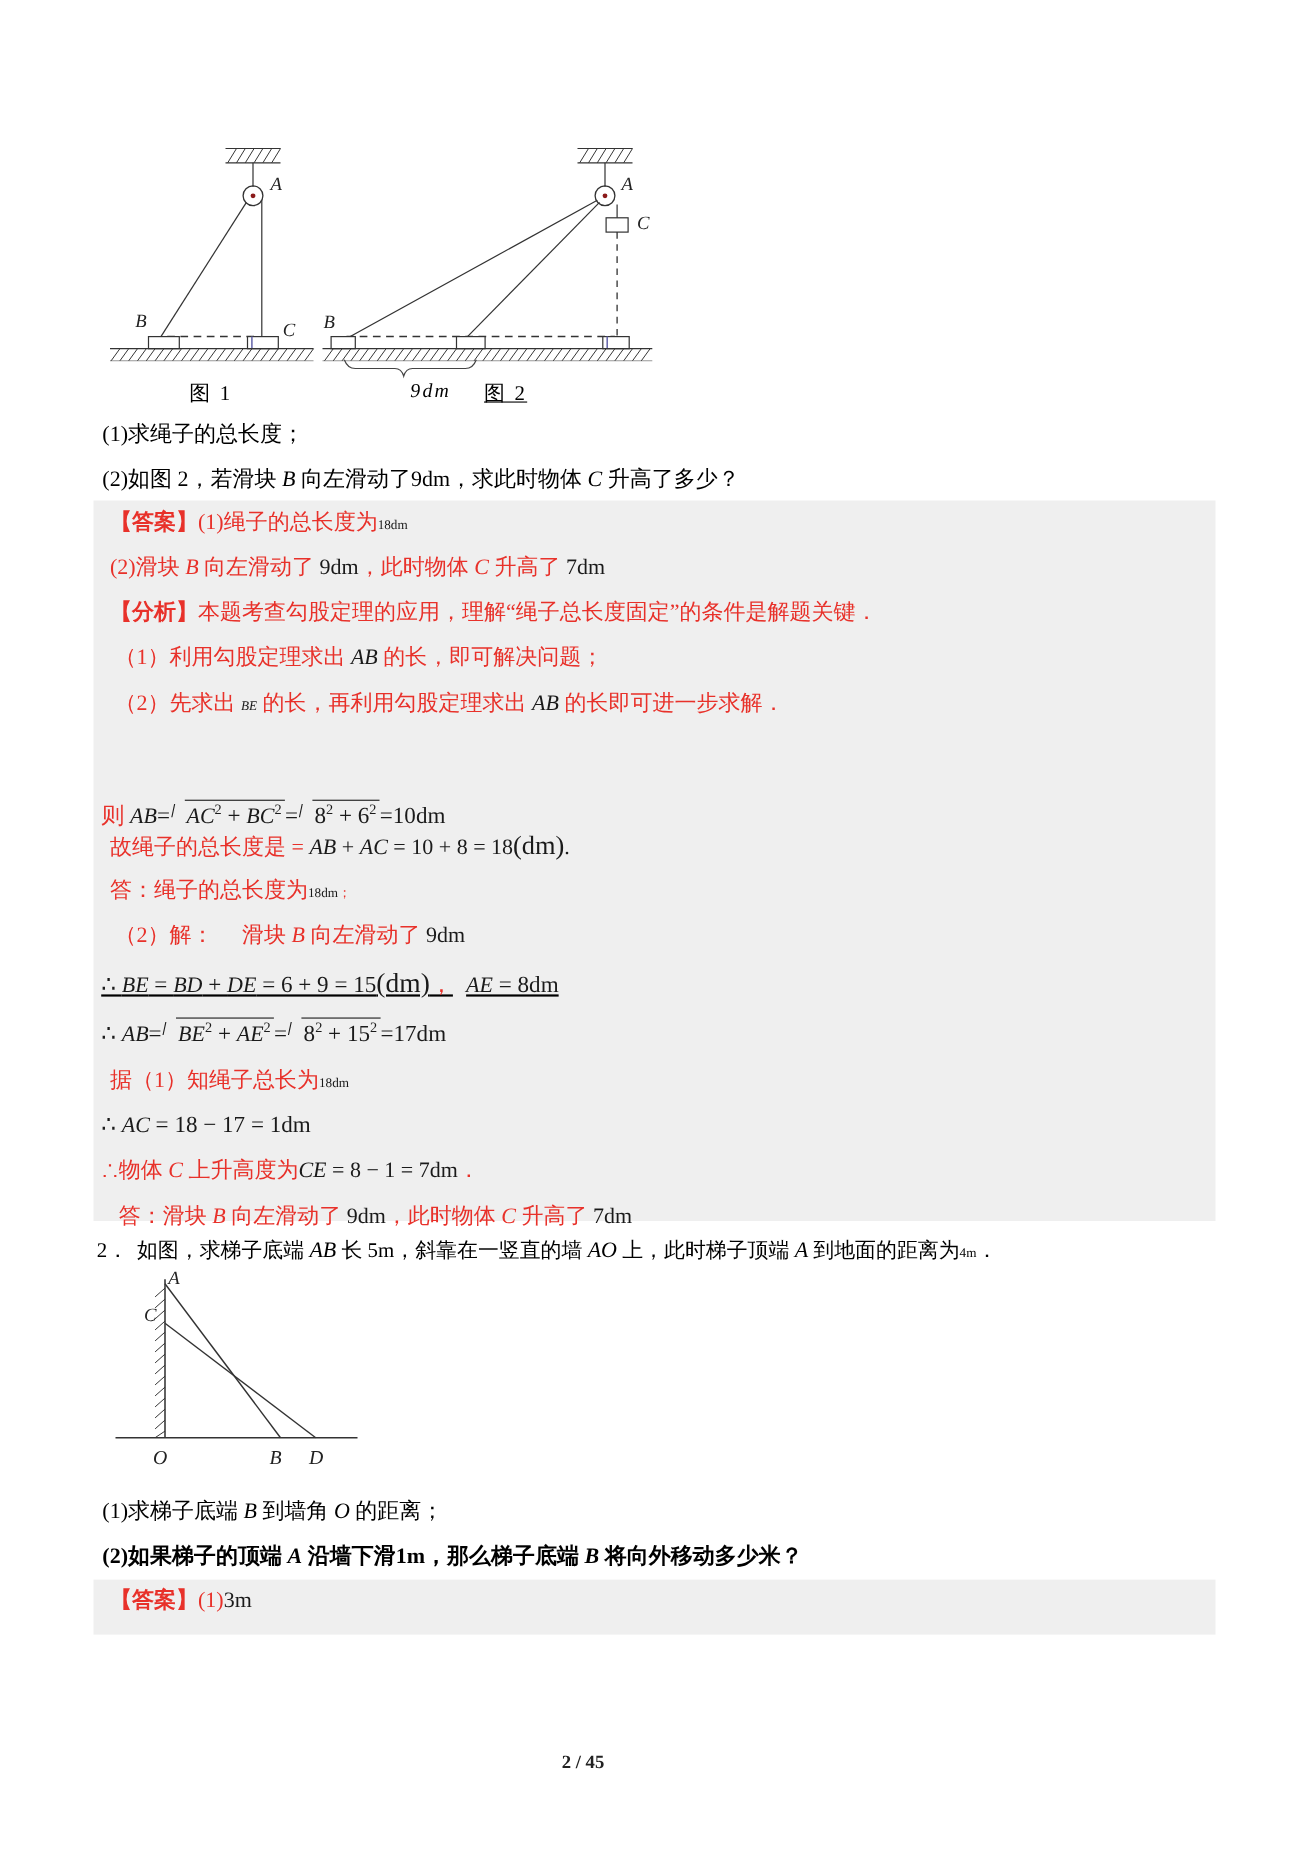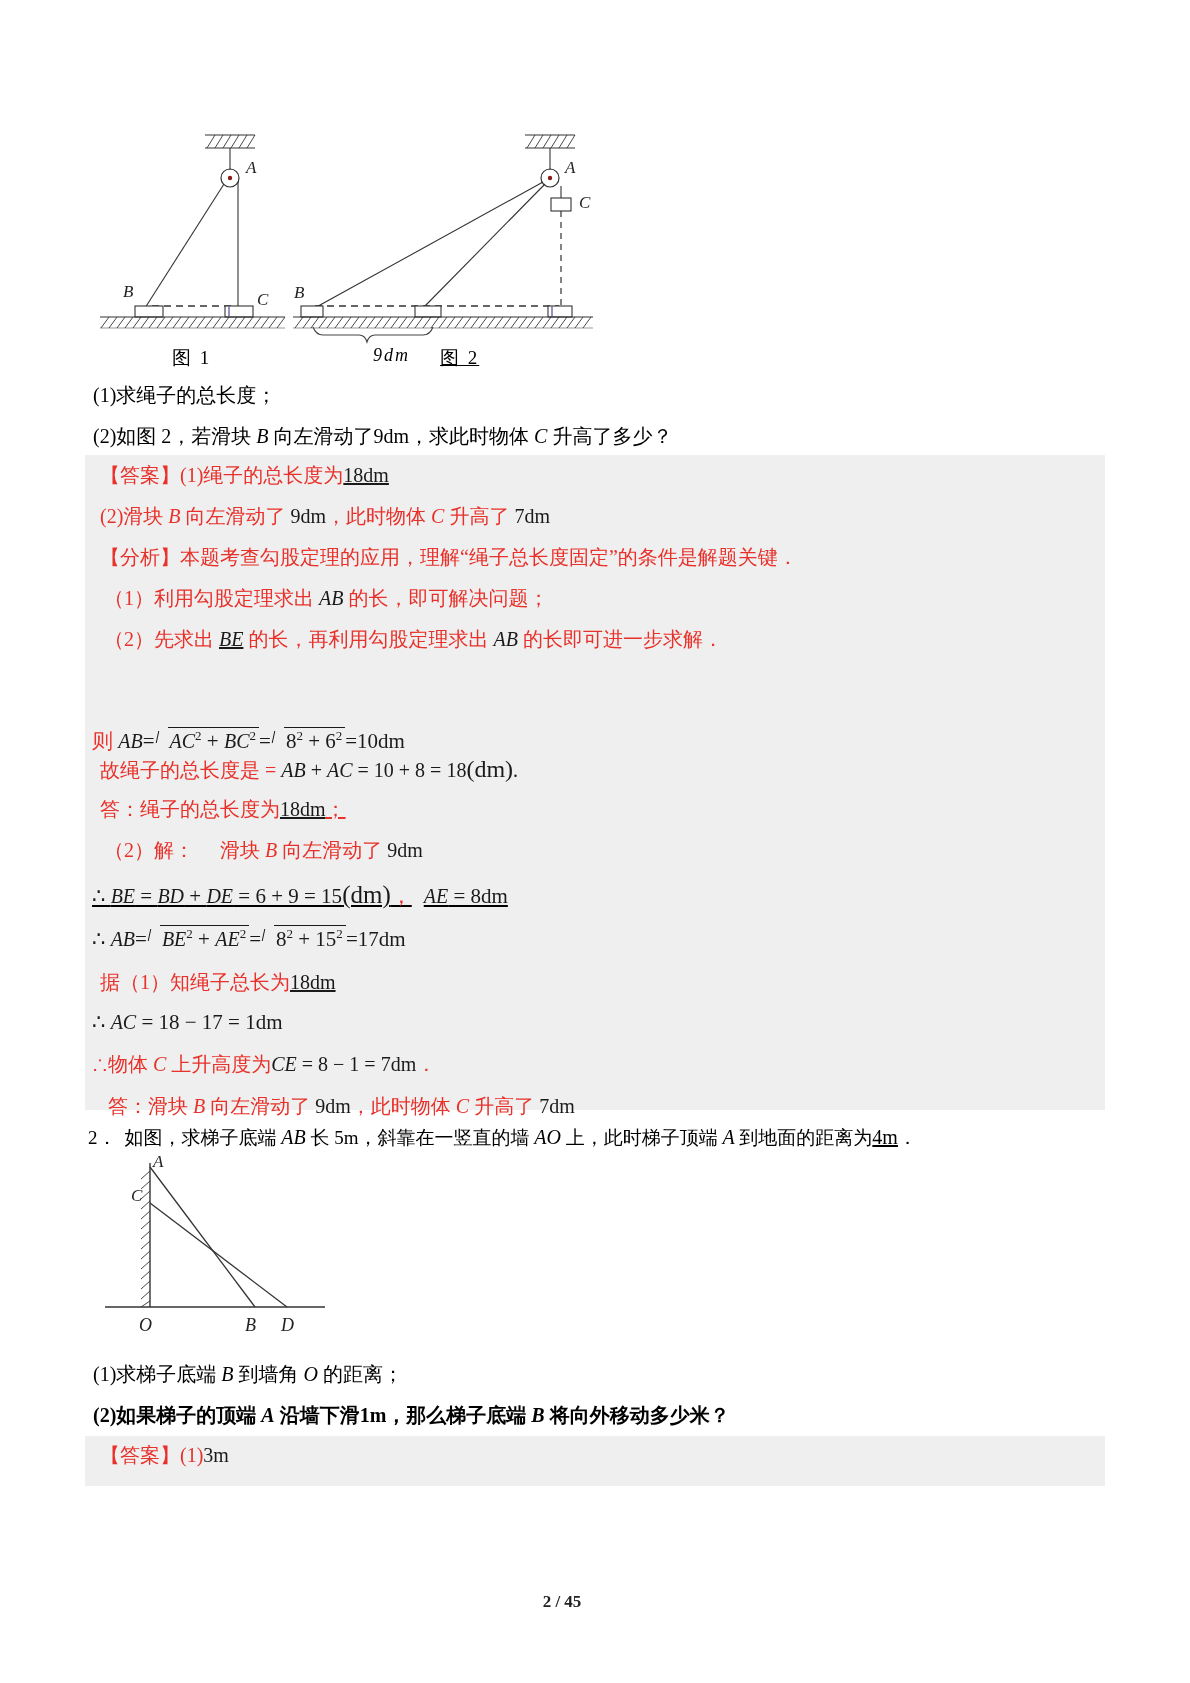--- a/index.html
+++ b/index.html
@@ -18,23 +18,23 @@
   }
 
   
   .line{
     position:absolute;white-space:nowrap;
     font-family:"Liberation Serif","DejaVu Serif",serif;
     font-size:19px;line-height:1.2;
   }
   .red{color:#e8312a;}
   .dark{color:#1a1a1a;}
-  .tag{color:#e8312a;font-weight:normal;}
+  .tag{color:#e8312a;font-weight:bold;}
   .mathit{font-style:italic;font-family:"Liberation Serif",serif;font-size:20px;}
-  .sml{font-size:20px;text-decoration:underline;}
+  .sml{font-size:12px;}
 
   
   .shade{
     position:absolute;left:85px;width:1020px;background:#efefef;
   }
   .shade2{
     position:absolute;left:85px;width:1020px;background:#efefef;
   }
 
   
@@ -44,21 +44,20 @@
     border-left:1.4px solid #1a1a1a;transform:skewX(-12deg);
   }
   .radicand{border-top:1.4px solid #1a1a1a;padding:0 3px 0 2px;display:inline-block;}
   sup.n{font-size:0.62em;vertical-align:super;}
 
   
   .footer{
     position:absolute;left:0;top:1592px;width:1060px;text-align:center;
     font-size:17px;font-weight:bold;color:#222;
     font-family:"Liberation Serif",serif;
-    padding-left:32px;
   }
   svg{display:block;}
 </style>
 </head>
 <body>
 
 <div class="page">
 
   <div class="fig-block">
 

